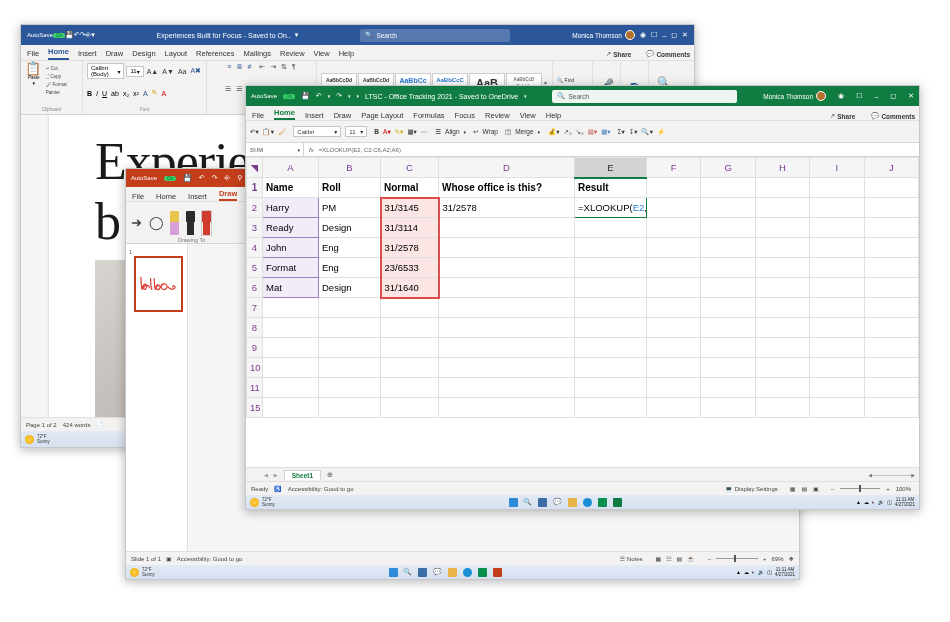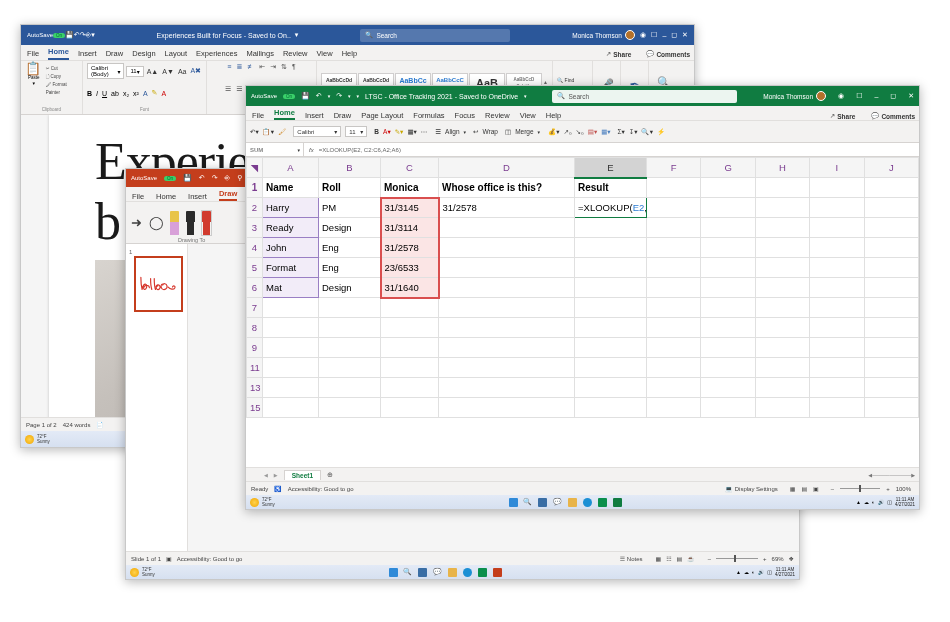--- a/index.html
+++ b/index.html
@@ -124,21 +124,21 @@
     <span style="margin-left:5px">✕</span>
   </div>
 
   <div class="w-menu">
     <span>File</span>
     <span class="act">Home</span>
     <span>Insert</span>
     <span>Draw</span>
     <span>Design</span>
     <span>Layout</span>
-    <span>Experiences</span>
+    <span>References</span>
     <span>Mailings</span>
     <span>Review</span>
     <span>View</span>
     <span>Help</span>
     <span class="spacer"></span>
     <span class="sharebtn" style="margin-right:6px">↗ <b>Share</b></span>
     <span class="sharebtn" style="margin-right:4px">💬 <b>Comments</b></span>
   </div>
 
   <div class="w-ribbon">
@@ -485,21 +485,21 @@
         <th class="colh">F</th>
         <th class="colh">G</th>
         <th class="colh">H</th>
         <th class="colh">I</th>
         <th class="colh">J</th>
       </tr>
       <tr class="hdr">
         <td class="rowh">1</td>
         <td>Name</td>
         <td>Roll</td>
-        <td>Monica</td>
+        <td>Normal</td>
         <td>Whose office is this?</td>
         <td>Result</td>
         <td></td>
             <td></td>
         <td></td>
             <td></td>
             <td></td>
       </tr>
       <tr>
         <td class="rowh">2</td>
@@ -601,34 +601,34 @@
             <td></td>
             <td></td>
             <td></td>
             <td></td>
             <td></td>
             <td></td>
             <td></td>
             <td></td>
           </tr>
       <tr>
+            <td class="rowh">10</td>
+            <td></td>
+            <td></td>
+            <td></td>
+            <td></td>
+            <td></td>
+            <td></td>
+            <td></td>
+            <td></td>
+            <td></td>
+            <td></td>
+          </tr>
+      <tr>
             <td class="rowh">11</td>
-            <td></td>
-            <td></td>
-            <td></td>
-            <td></td>
-            <td></td>
-            <td></td>
-            <td></td>
-            <td></td>
-            <td></td>
-            <td></td>
-          </tr>
-      <tr>
-            <td class="rowh">13</td>
             <td></td>
             <td></td>
             <td></td>
             <td></td>
             <td></td>
             <td></td>
             <td></td>
             <td></td>
             <td></td>
             <td></td>

